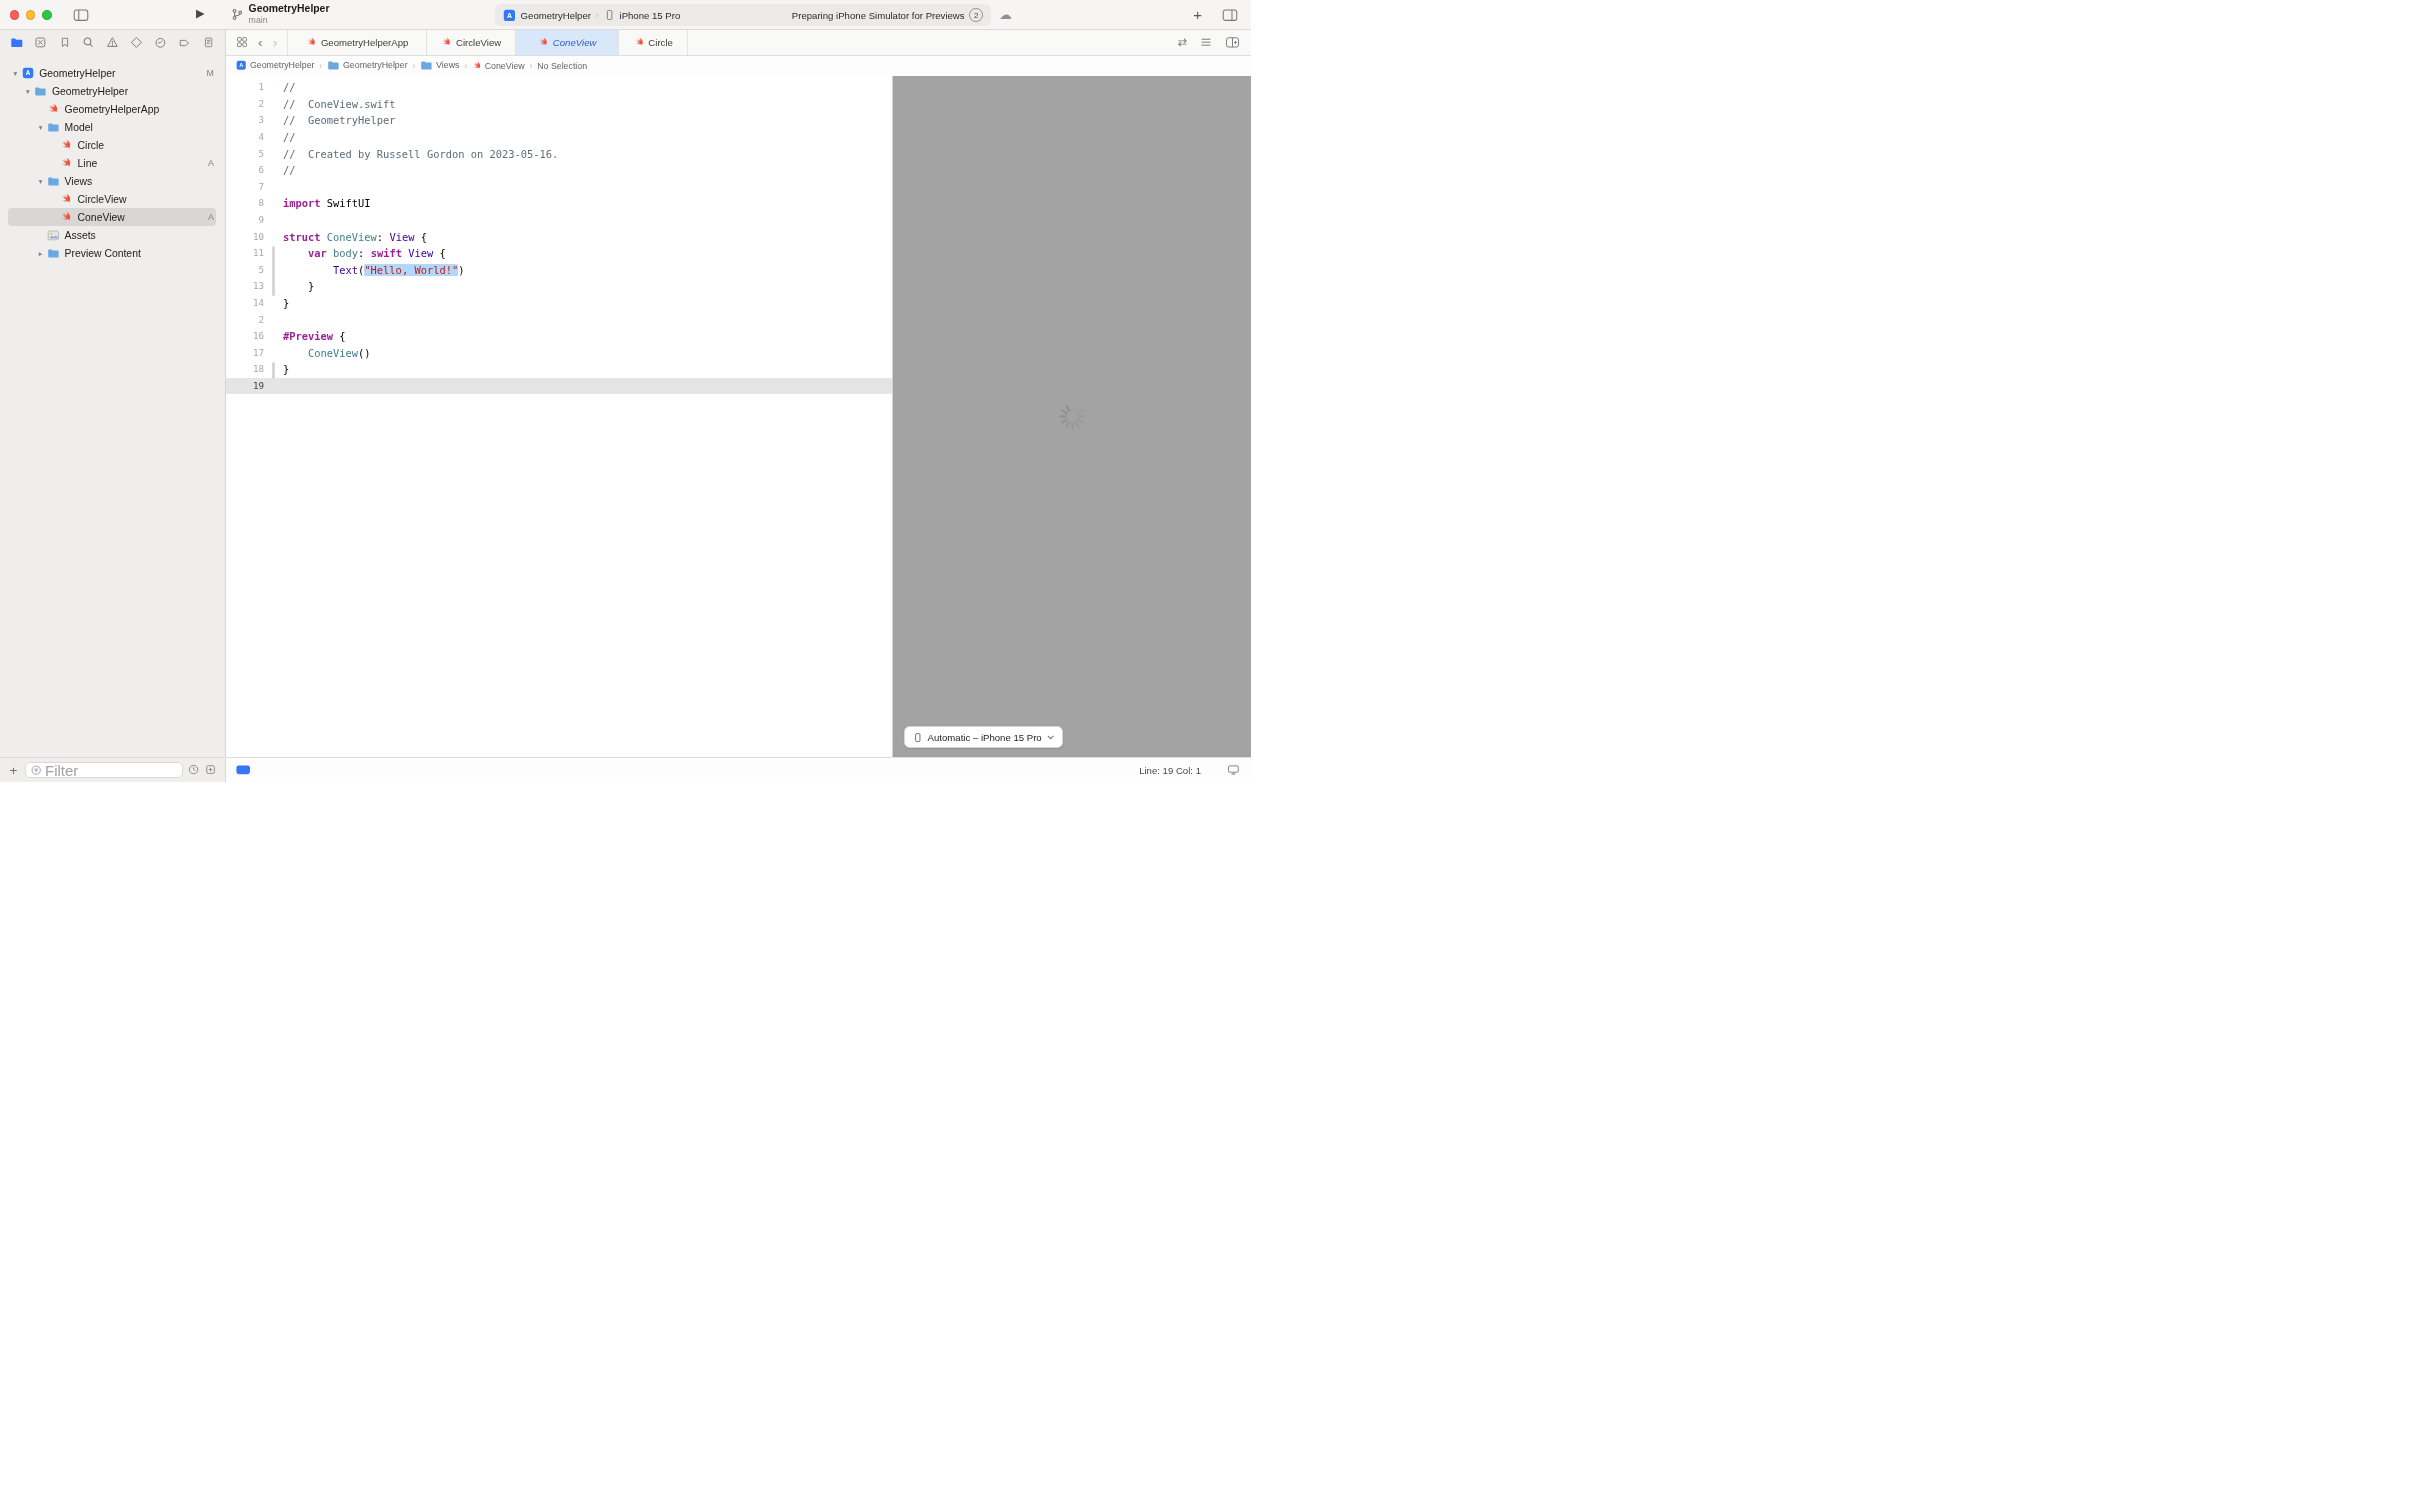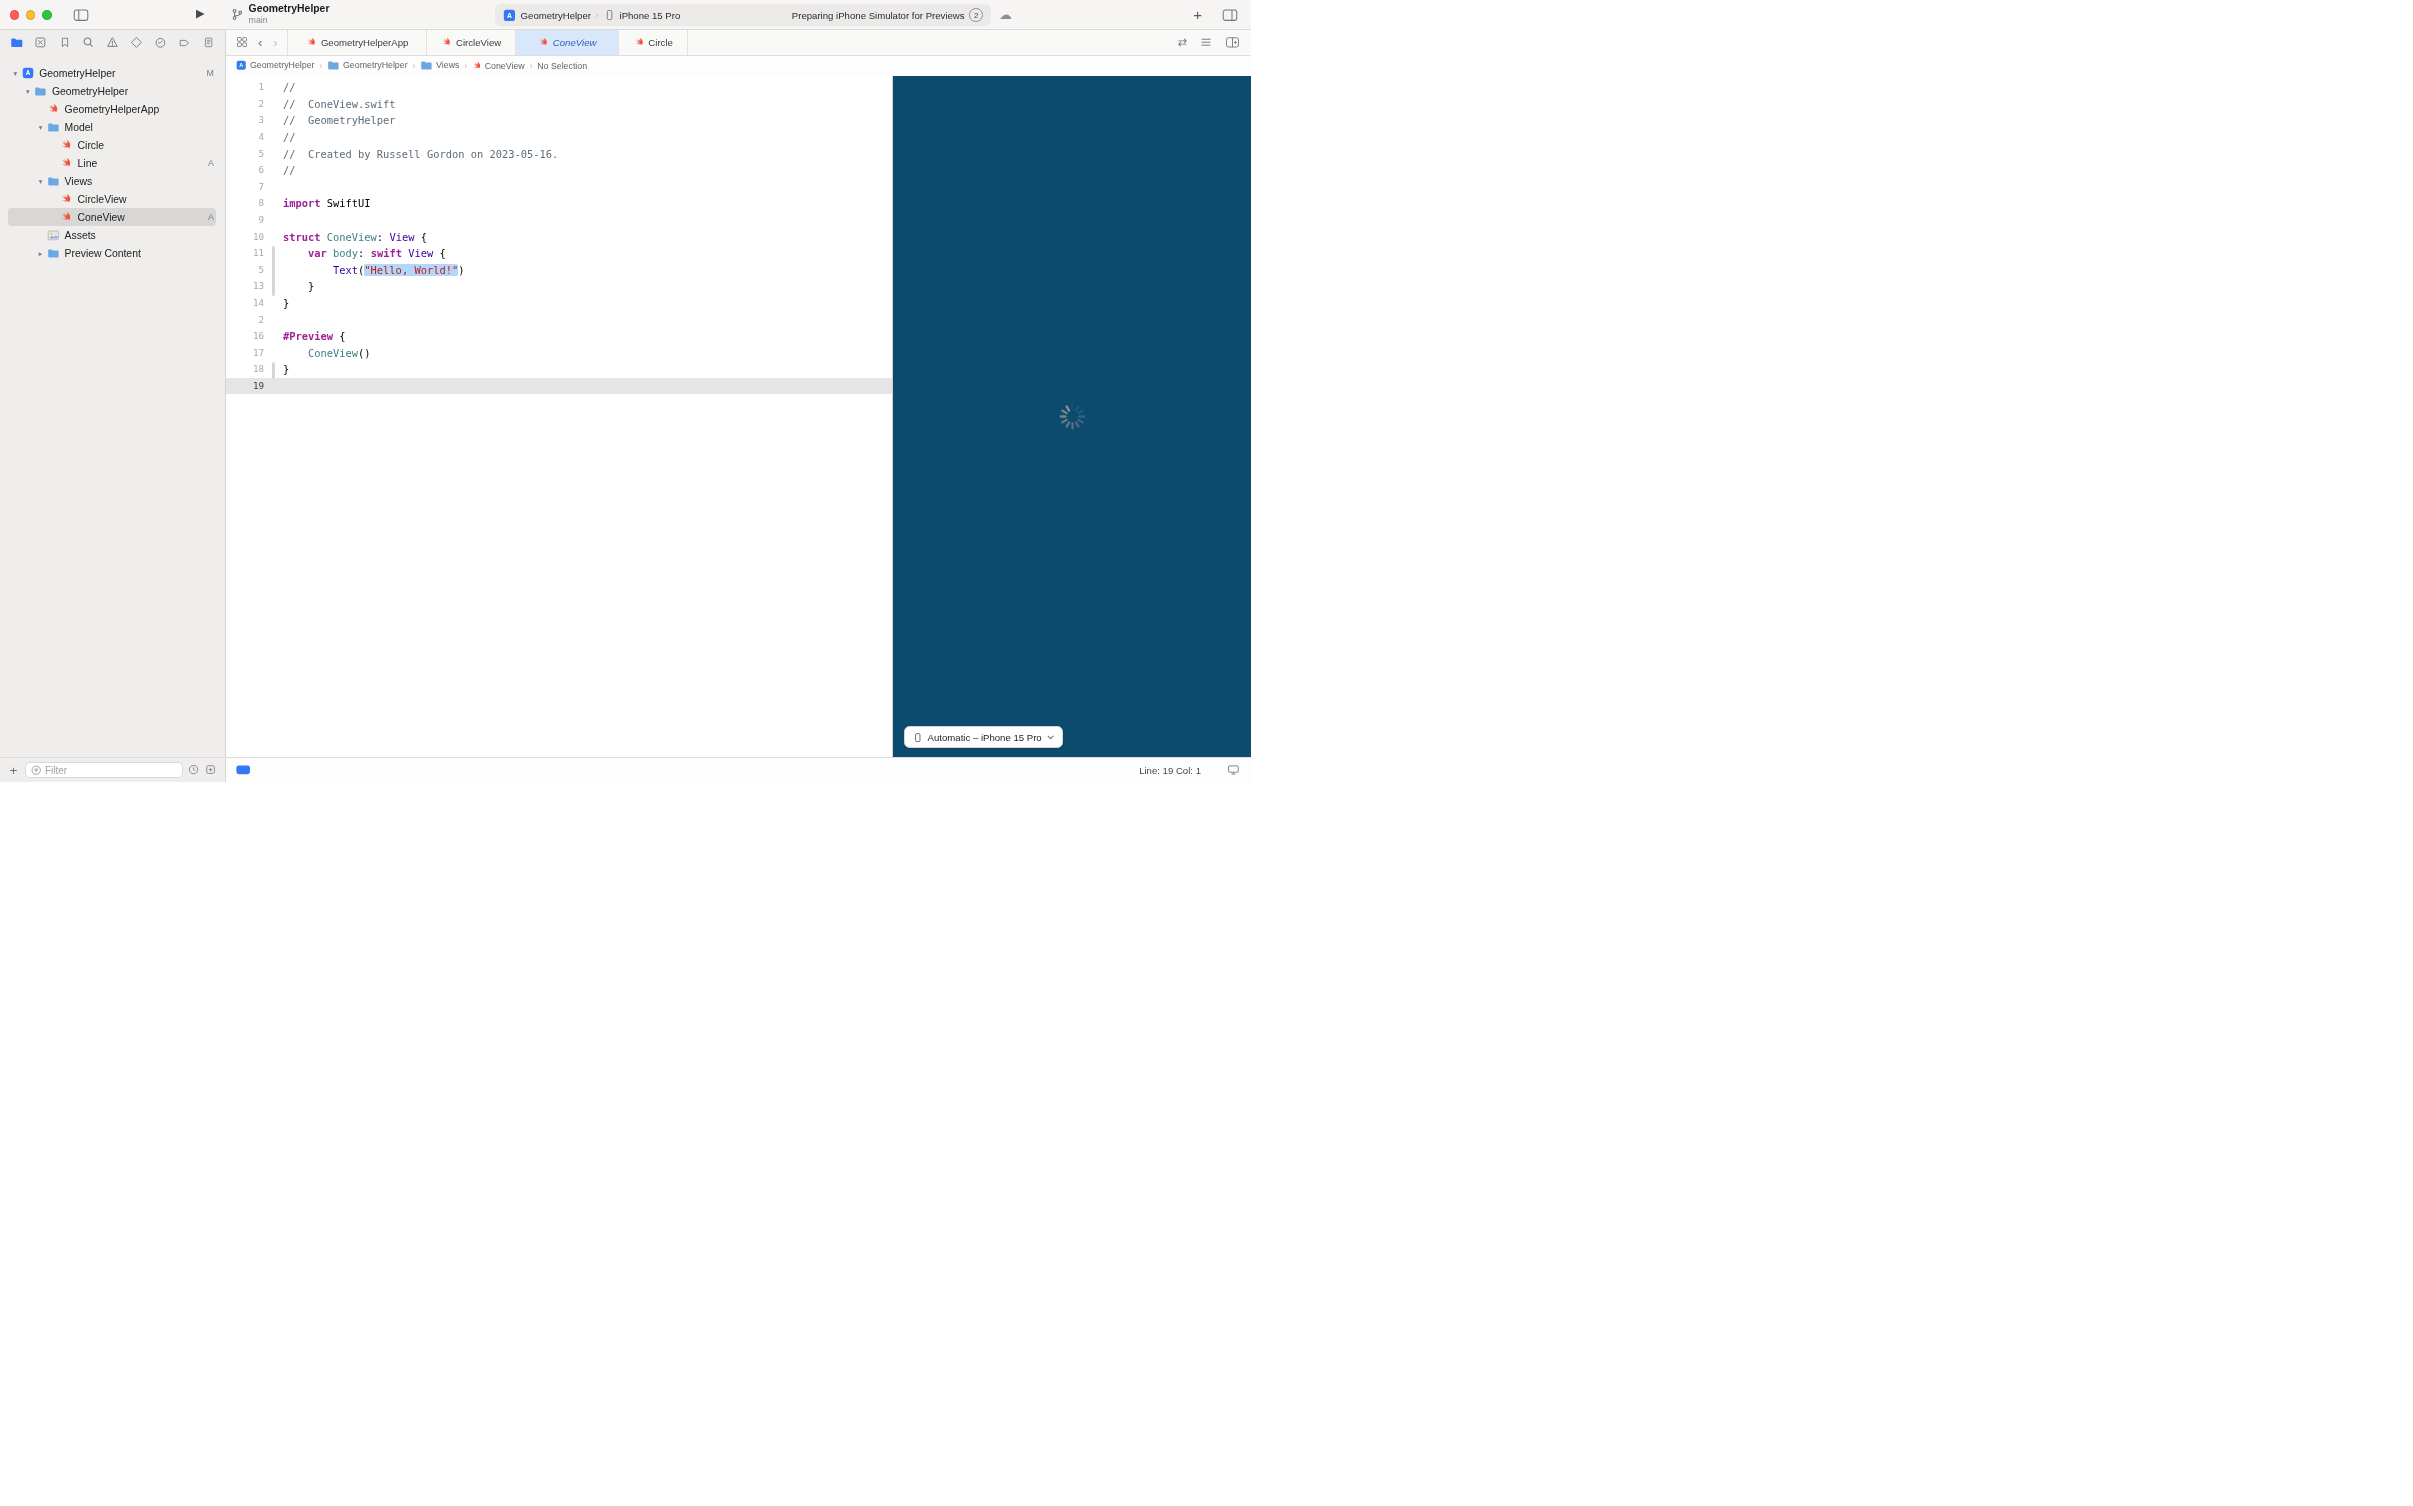--- a/index.html
+++ b/index.html
@@ -40,21 +40,21 @@
   .row>*{position:relative}
   .chev{width:11.2px;flex:none;text-align:center;font-size:7.2px;color:#7C7C80}
   .ticon{width:14.4px;height:12.8px;margin-right:4px;flex:none;display:flex;align-items:center;justify-content:center}
   .tlabel{white-space:nowrap}
   .badge{position:absolute;right:10.4px;font-size:8.8px;color:#7E7E82}
   .filterbar{position:absolute;left:0;right:0.8px;bottom:0;height:25px;border-top:0.8px solid #DBDAD9;
              display:flex;align-items:center;padding:0 8px;gap:5.6px;background:#EFEEED}
   .filterplus{font-size:13.6px;color:#6E6E73;width:11.2px}
   .filterfield{display:flex;align-items:center;gap:4px;height:16px;flex:1;background:#FFF;border:0.8px solid #D9D8D7;
                border-radius:4.8px;padding:0 4.8px}
-  .filterfield input{border:none;outline:none;width:100%;font-size:10px;font-family:"Liberation Sans",sans-serif;color:#333;background:transparent}
+  .filterfield input{border:none;outline:none;width:100%;font-size:15px;font-family:"Liberation Sans",sans-serif;color:#333;background:transparent}
   .filterfield input::placeholder{color:#A2A2A6}
 
   
   .main{position:absolute;left:226px;top:30px;right:0;bottom:0}
   .tabrow{position:absolute;top:0;left:0;right:0;height:25.5px;background:#F9F9F8;border-bottom:0.8px solid #DFDEDD;
           display:flex;align-items:stretch}
   .tabctl{display:flex;align-items:center;gap:10.4px;padding:0 9.6px 0 9.6px}
   .tabctl .back{font-size:13.6px;color:#7A7A7E}
   .tabctl .fwd{font-size:13.6px;color:#C2C2C6}
   .tabs{display:flex;align-items:stretch}
@@ -79,21 +79,21 @@
   .cl.cur .ln{color:#3C3C3E}
   .src{padding-left:19px;white-space:pre;color:#000}
   .cm{color:#5D6C79}
   .kw{color:#9B2393;font-weight:600}
   .ty{color:#3900A0}
   .td{color:#3E8087}
   .st{color:#C41A16}
   .hisel{background:#B3D7FB;border-radius:1.6px}
   .chg{position:absolute;left:46px;width:3.2px;border-radius:1.6px;background:#D6D6D6}
 
-  .preview{position:absolute;left:666px;top:0;right:0;bottom:0;background:#0c4a6e;border-left:0.8px solid #D3D2D1}
+  .preview{position:absolute;left:666px;top:0;right:0;bottom:0;background:#a3a3a3;border-left:0.8px solid #D3D2D1}
   .spinner{position:absolute;left:165px;top:326px;width:29px;height:29px;animation:spin 1s steps(12,end) infinite}
   @keyframes spin{to{transform:rotate(360deg)}}
   .devicebar{position:absolute;left:11.2px;top:650px;height:22.3px;display:inline-flex;align-items:center;gap:4.8px;
              background:#fff;border:0.8px solid #D8D7D6;border-radius:5.6px;padding:0 8px;font-size:9.6px;color:#1D1D1F;
              box-shadow:0 0.4px 1.6px rgba(0,0,0,.12)}
 
   .statusbar{position:absolute;left:0;right:0;bottom:0;height:25px;background:#FDFDFD;border-top:0.8px solid #DEDDDC;
              display:flex;align-items:center;font-size:9.6px;color:#48484A}
   .sbicon{margin-left:9.6px}
   .sbspace{flex:1}

